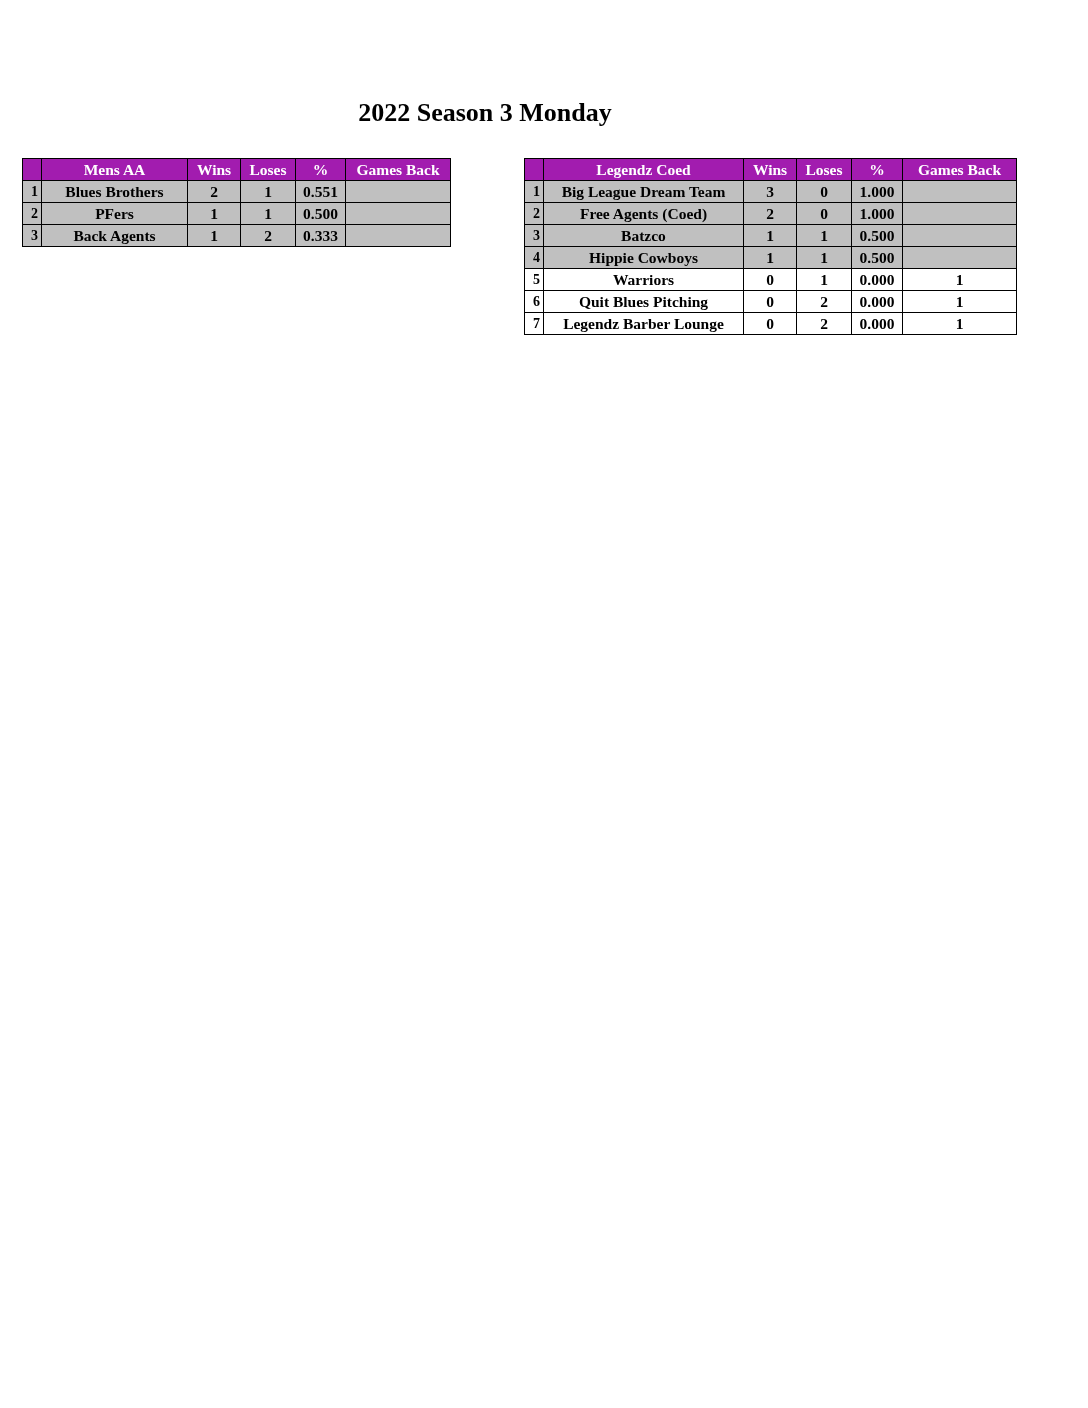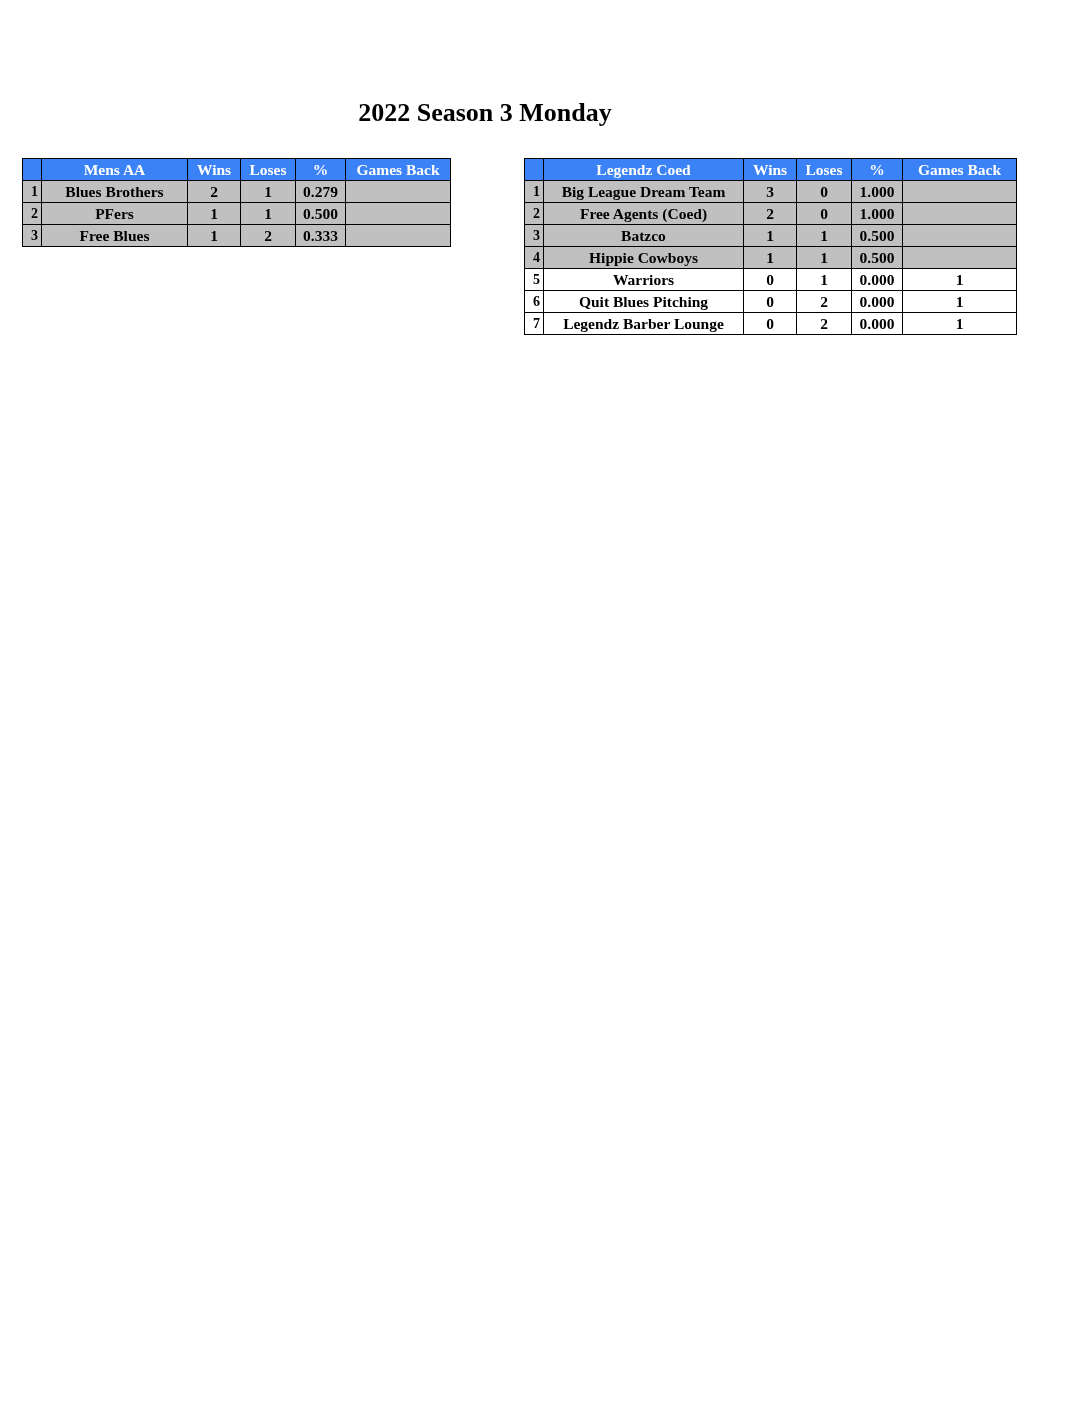--- a/index.html
+++ b/index.html
@@ -33,21 +33,21 @@
   }
   table.standings td, table.standings th {
     border: 1px solid #000000;
     padding: 1px 3px;
     height: 22px;
     box-sizing: border-box;
     white-space: nowrap;
     overflow: hidden;
   }
   table.standings thead th {
-    background: #3b82f6;
+    background: #a21caf;
     color: #ffffff;
     text-align: center;
     font-weight: bold;
     font-size: 15.5px;
   }
   table.standings thead th.rank-head {
     width: 18px;
     padding: 0;
   }
   tr.shaded td {
@@ -114,34 +114,34 @@
       <th>%</th>
       <th>Games Back</th>
     </tr>
   </thead>
   <tbody>
     <tr class="shaded">
       <td class="rank">1</td>
       <td class="team">Blues Brothers</td>
       <td class="num">2</td>
       <td class="num">1</td>
-      <td class="num">0.279</td>
+      <td class="num">0.551</td>
       <td class="num"></td>
     </tr>
     <tr class="shaded">
       <td class="rank">2</td>
       <td class="team">PFers</td>
       <td class="num">1</td>
       <td class="num">1</td>
       <td class="num">0.500</td>
       <td class="num"></td>
     </tr>
     <tr class="shaded">
       <td class="rank">3</td>
-      <td class="team">Free Blues</td>
+      <td class="team">Back Agents</td>
       <td class="num">1</td>
       <td class="num">2</td>
       <td class="num">0.333</td>
       <td class="num"></td>
     </tr>
   </tbody>
 </table>
 
 <table class="standings" id="table-modified-coed">
   <colgroup>

